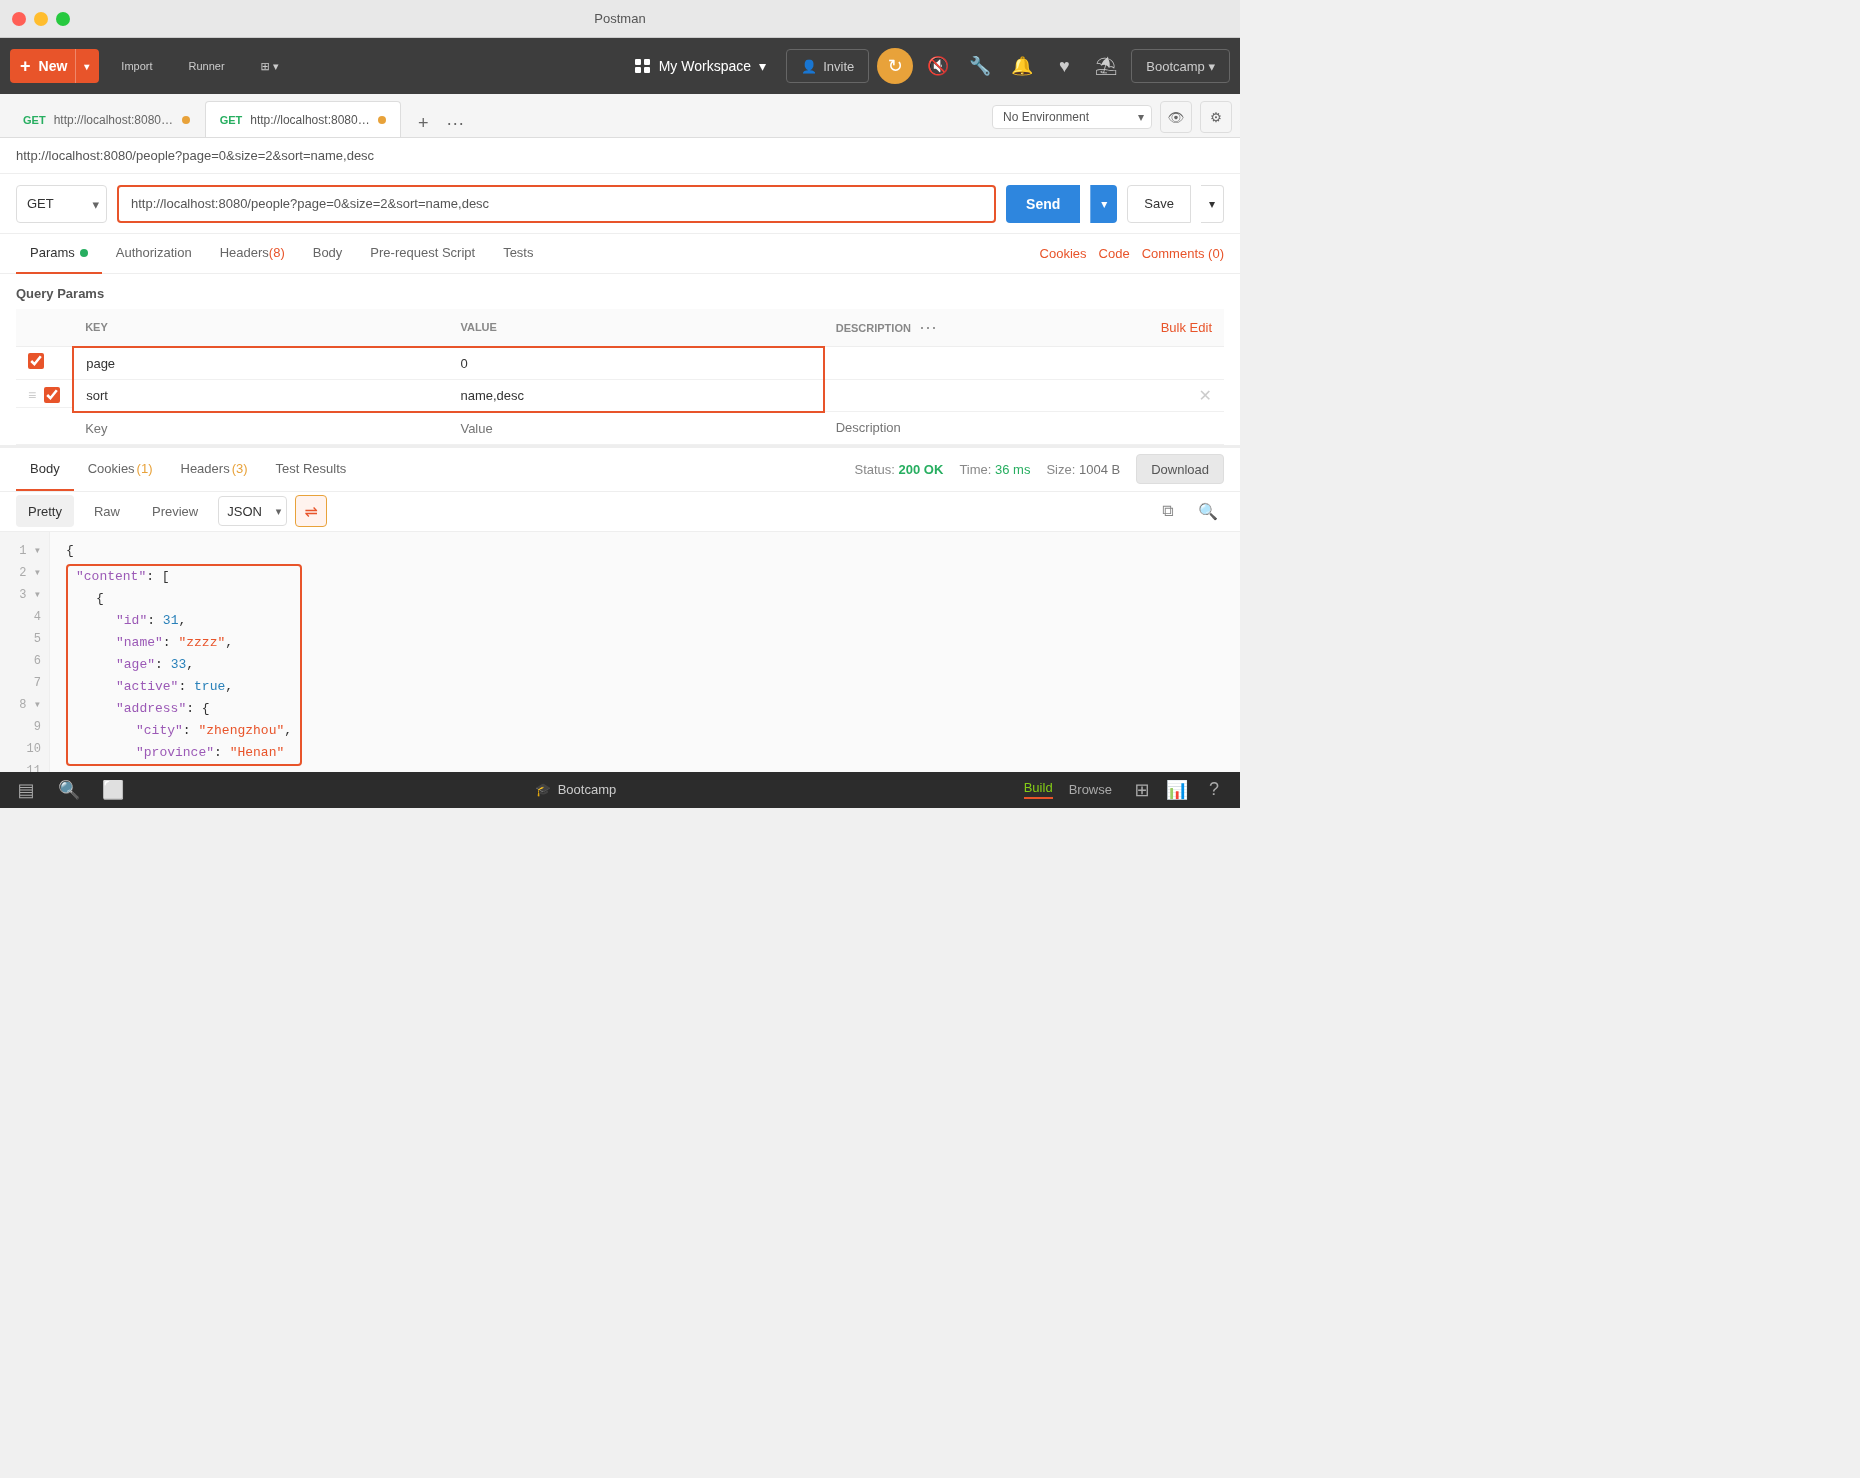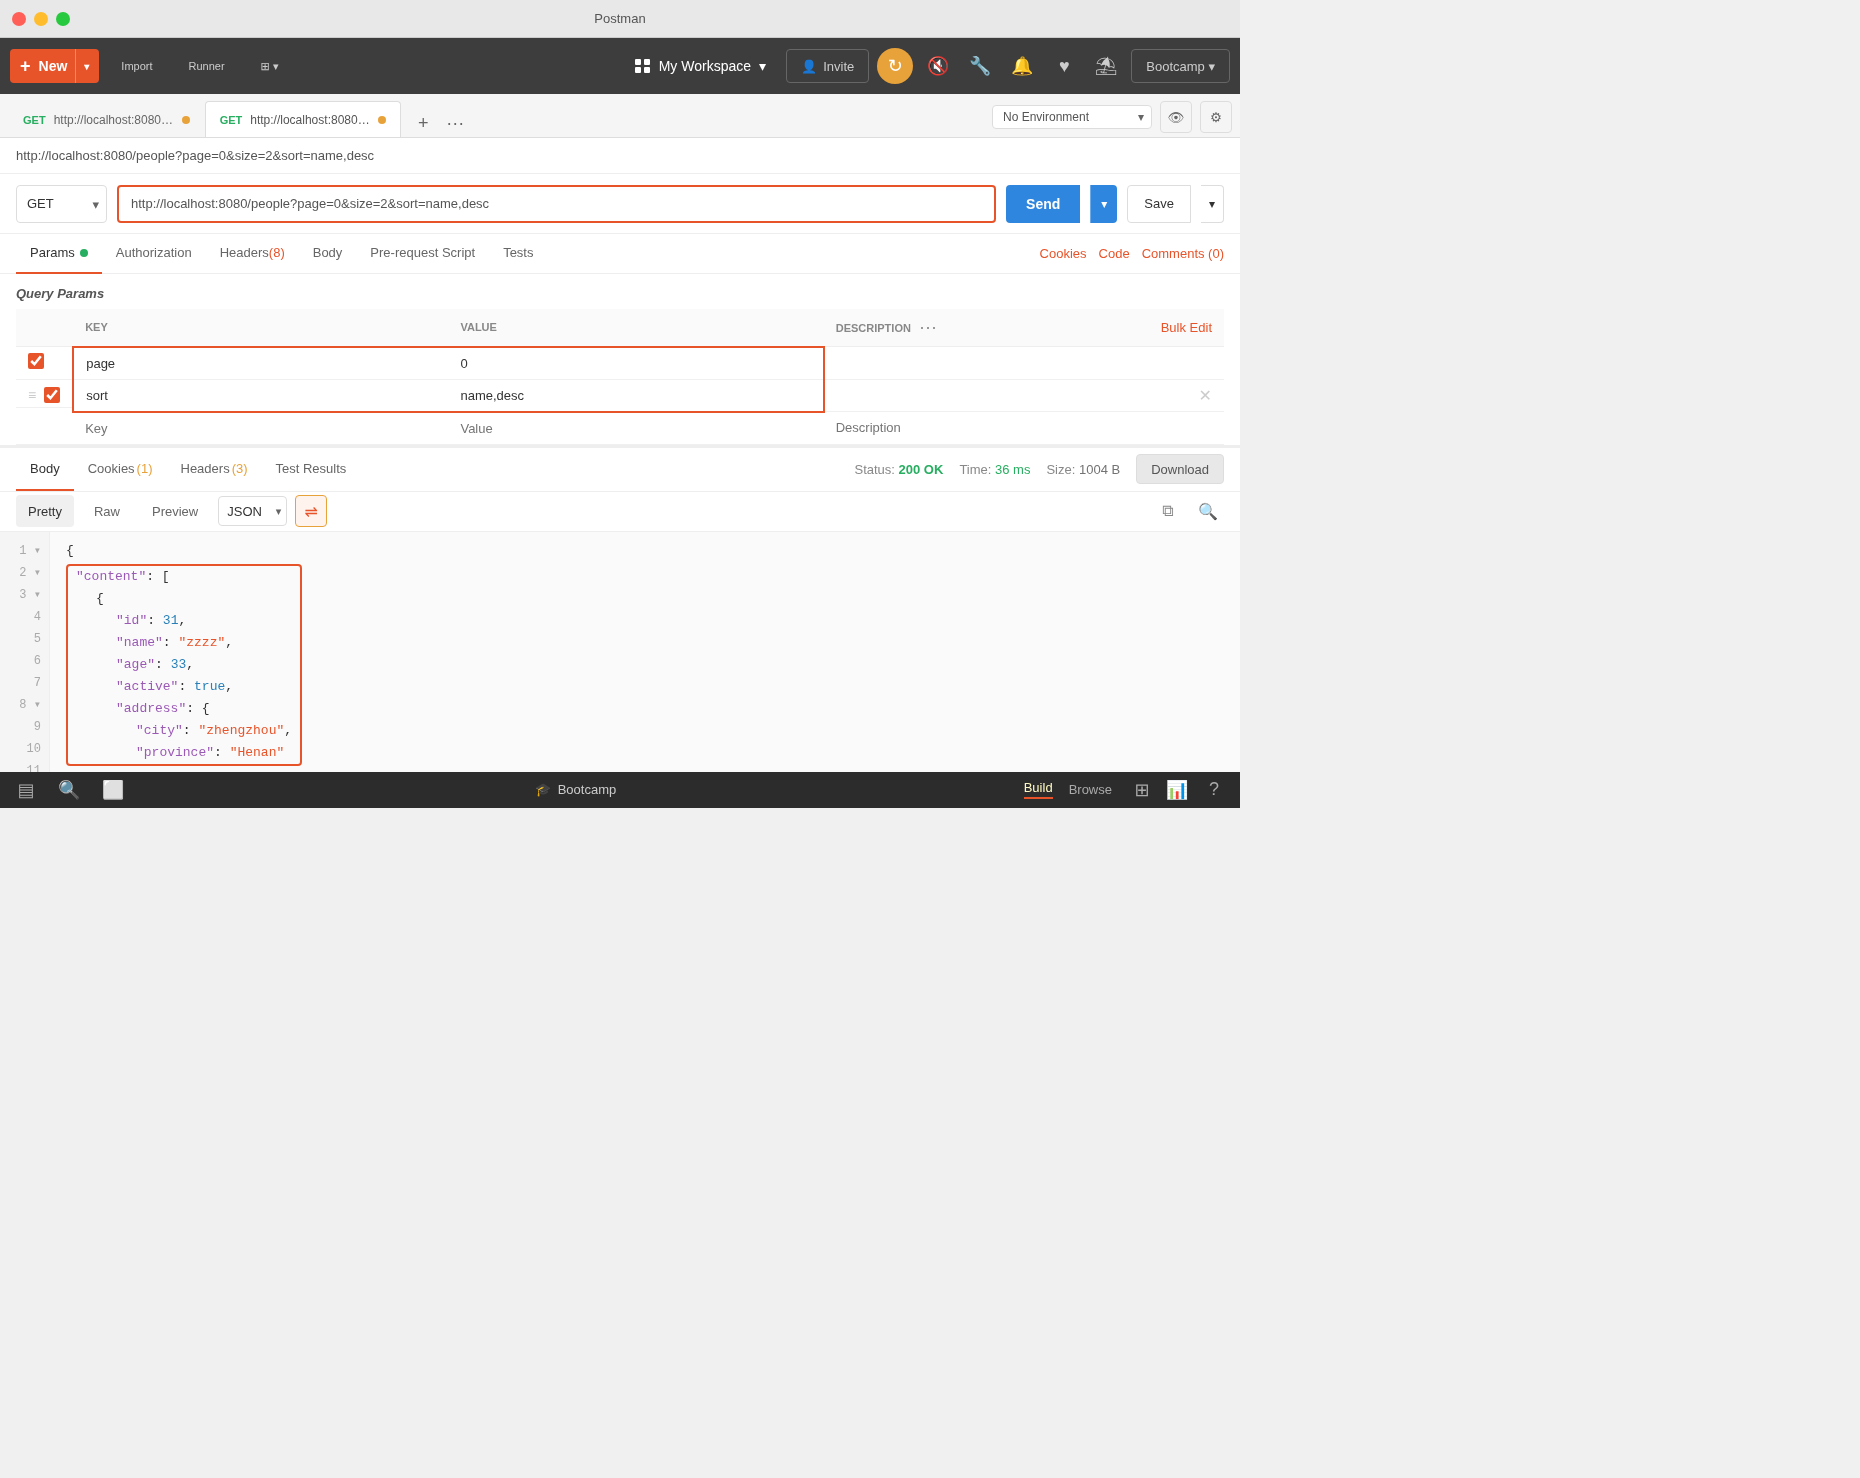--- a/index.html
+++ b/index.html
@@ -60,21 +60,21 @@
     .req-tabs { background: white; border-bottom: 1px solid #eee; display: flex; align-items: center; padding: 0 16px; height: 40px; }
     .req-tab { height: 40px; display: flex; align-items: center; padding: 0 14px; font-size: 13px; color: #666; cursor: pointer; border-bottom: 2px solid transparent; }
     .req-tab.active { color: #333; border-bottom-color: #e8542a; }
     .req-tab-dot { width: 8px; height: 8px; border-radius: 50%; background: #27ae60; margin-left: 5px; }
     .req-tab-count { color: #e8542a; }
     .req-tab-actions { margin-left: auto; display: flex; gap: 12px; }
     .req-tab-link { color: #e8542a; font-size: 13px; cursor: pointer; background: none; border: none; }
 
     
     .params-section { background: white; padding: 12px 16px 0; }
-    .params-title { font-size: 13px; font-weight: 600; color: #555; margin-bottom: 8px; font-style: italic; }
+    .params-title { font-size: 13px; font-weight: 600; color: #555; margin-bottom: 8px; }
     .params-table { width: 100%; border-collapse: collapse; }
     .params-table th { text-align: left; font-size: 11px; font-weight: 600; color: #888; padding: 8px 12px; border-bottom: 1px solid #eee; background: #fafafa; }
     .params-table td { padding: 4px 12px; border-bottom: 1px solid #f0f0f0; vertical-align: middle; }
     .params-table tr:last-child td { color: #aaa; }
     .param-key-input { border: none; outline: none; width: 100%; font-size: 13px; color: #333; background: transparent; padding: 4px 0; }
     .param-val-input { border: none; outline: none; width: 100%; font-size: 13px; color: #333; background: transparent; padding: 4px 0; }
     .cb { width: 16px; height: 16px; cursor: pointer; accent-color: #e8542a; }
     .drag-handle { color: #ccc; font-size: 14px; margin-right: 4px; }
     .delete-btn { background: none; border: none; cursor: pointer; color: #ccc; font-size: 16px; }
     .bulk-edit-btn { background: none; border: none; cursor: pointer; color: #e8542a; font-size: 13px; margin-left: auto; }
@@ -115,21 +115,21 @@
     .json-brace { color: #333; }
     .json-key { color: #9b59b6; }
     .json-string { color: #e8542a; }
     .json-number { color: #2980b9; }
     .json-bool { color: #2980b9; }
 
     
     .bottom-bar { height: 36px; background: #2c2c2c; display: flex; align-items: center; padding: 0 12px; gap: 16px; }
     .bottom-btn { background: transparent; border: none; cursor: pointer; color: #aaa; font-size: 18px; width: 28px; height: 28px; display: flex; align-items: center; justify-content: center; }
     .bootcamp-btn { display: flex; align-items: center; gap: 6px; color: #ccc; background: transparent; border: none; cursor: pointer; font-size: 13px; margin: 0 auto; }
-    .build-btn { background: transparent; border: none; cursor: pointer; color: #fef9c3; font-size: 13px; border-bottom: 2px solid #e8542a; padding-bottom: 2px; }
+    .build-btn { background: transparent; border: none; cursor: pointer; color: #84cc16; font-size: 13px; border-bottom: 2px solid #e8542a; padding-bottom: 2px; }
     .browse-btn { background: transparent; border: none; cursor: pointer; color: #aaa; font-size: 13px; }
     .bottom-right { display: flex; gap: 8px; align-items: center; }
   </style>
 </head>
 <body>
 
 <div class="titlebar">
   <div class="titlebar-buttons">
     <button class="tb-btn tb-close"></button>
     <button class="tb-btn tb-min"></button>

